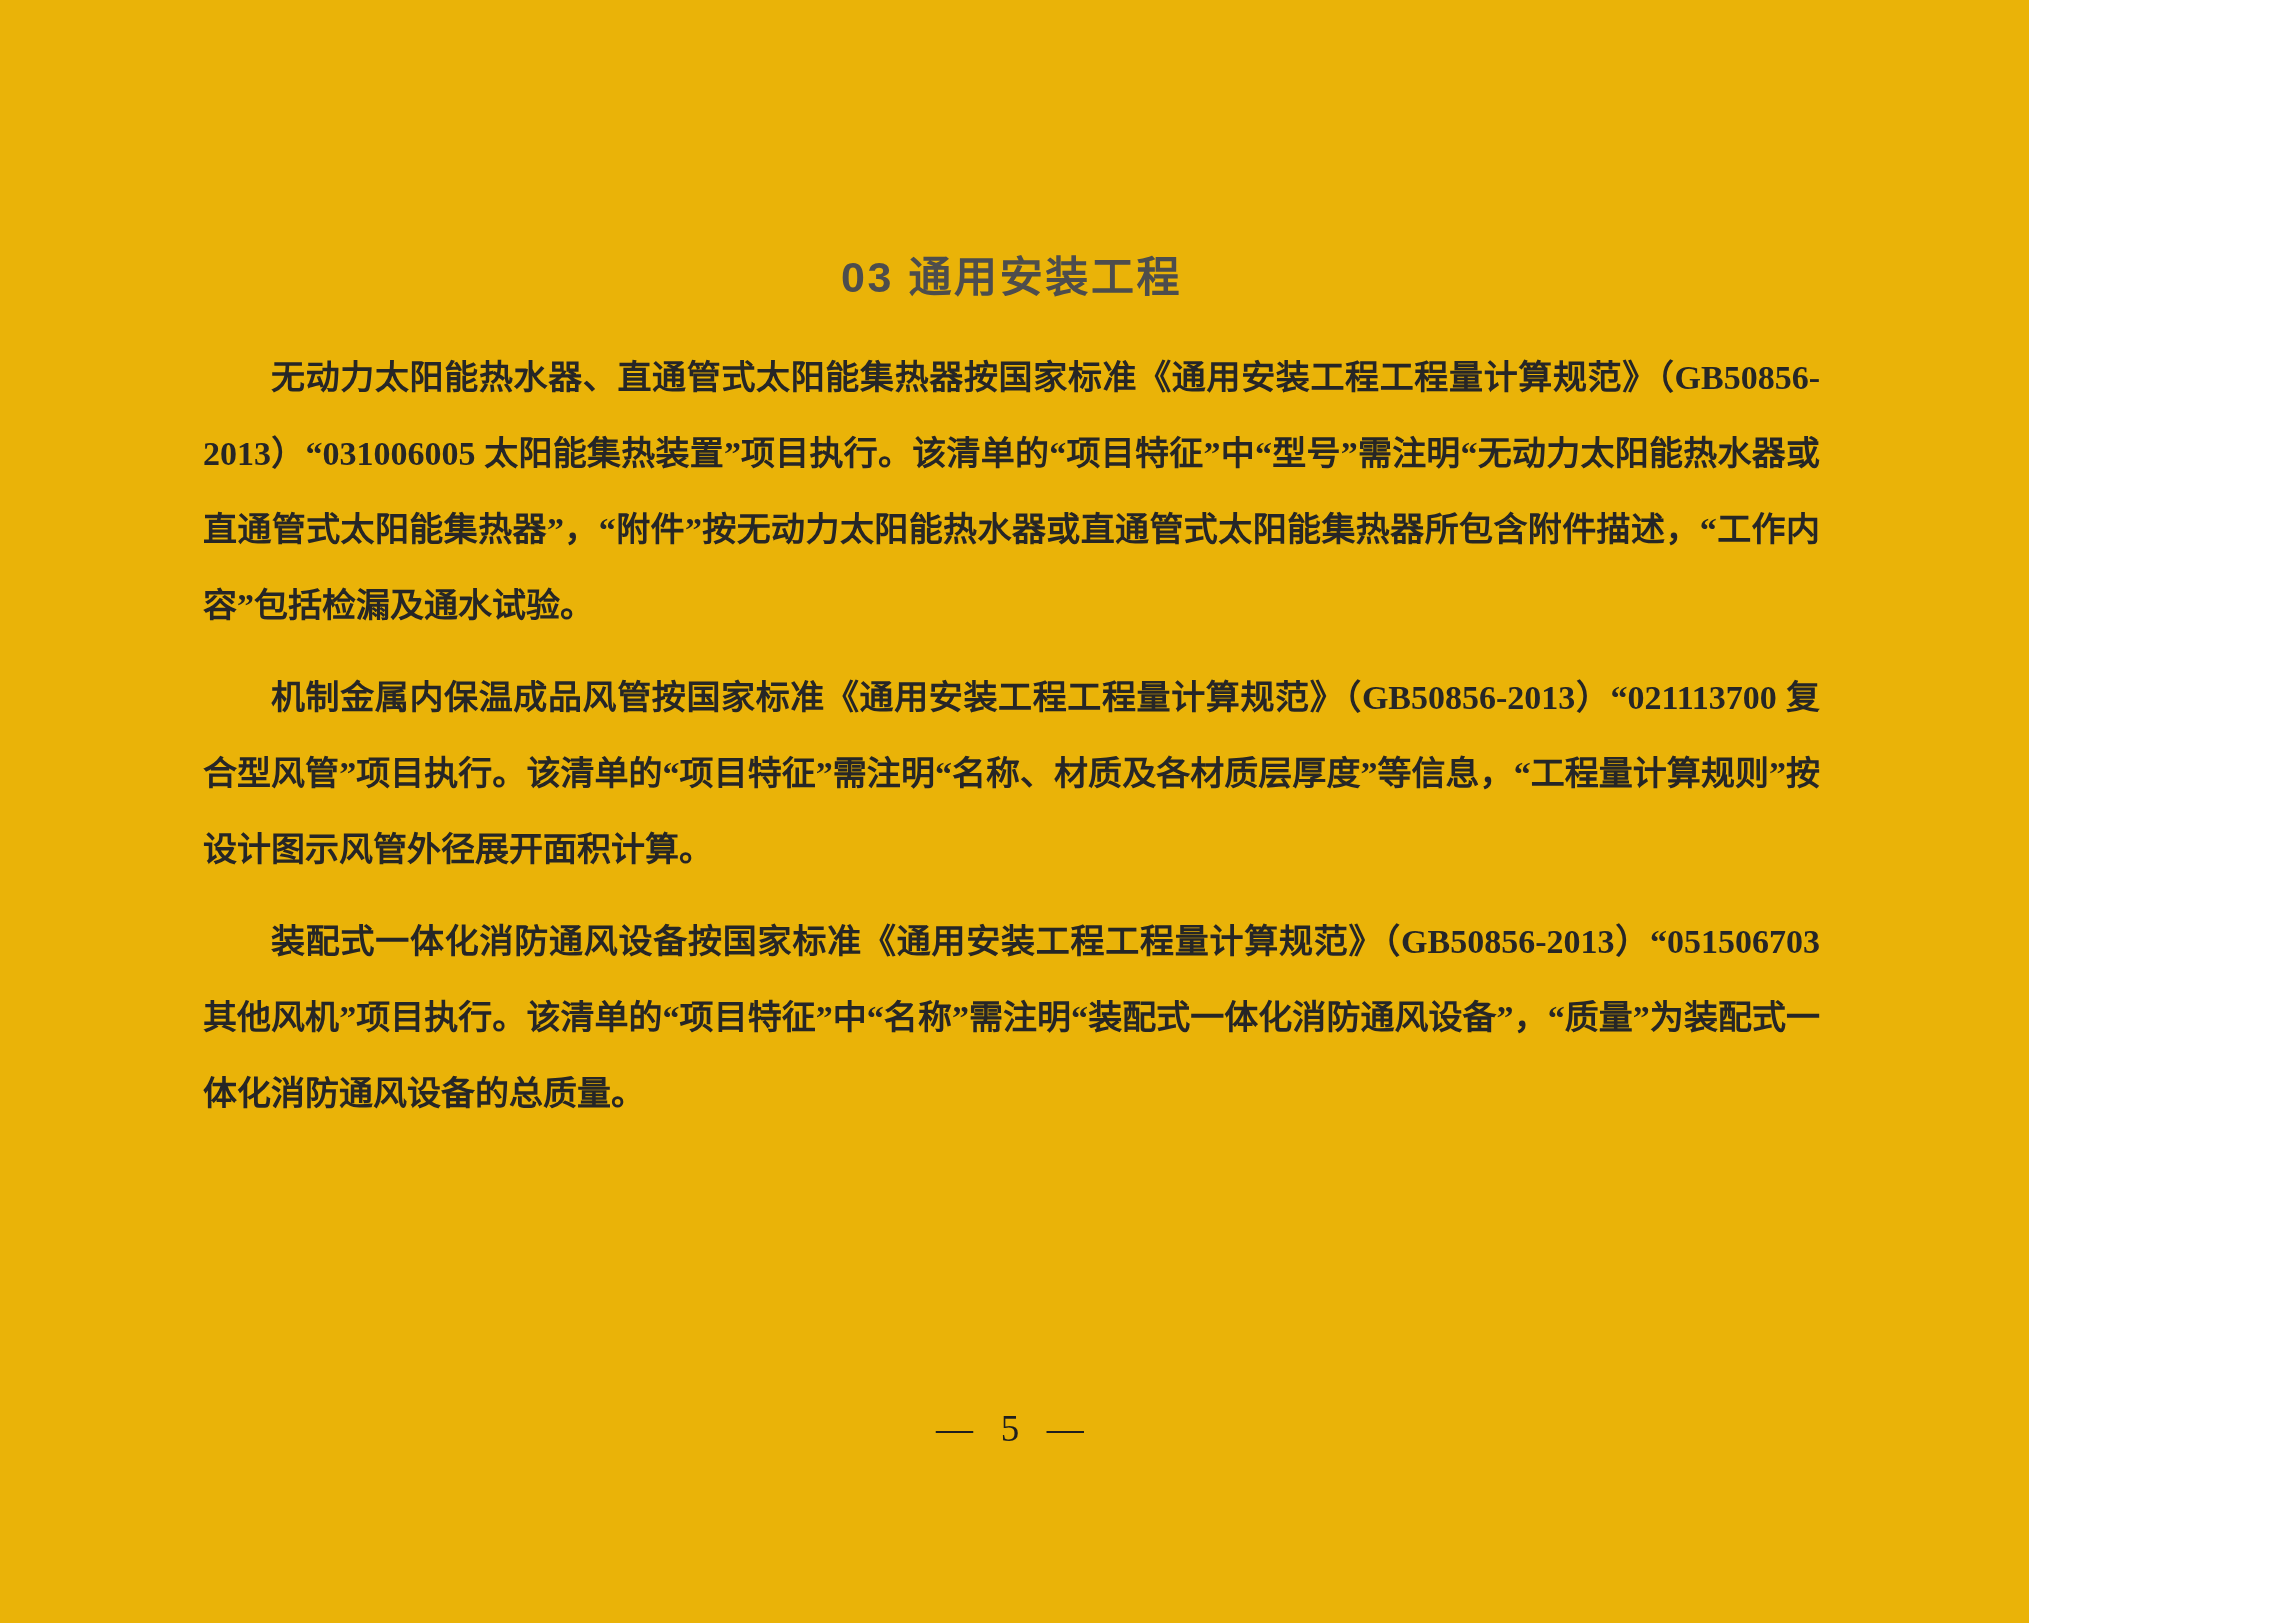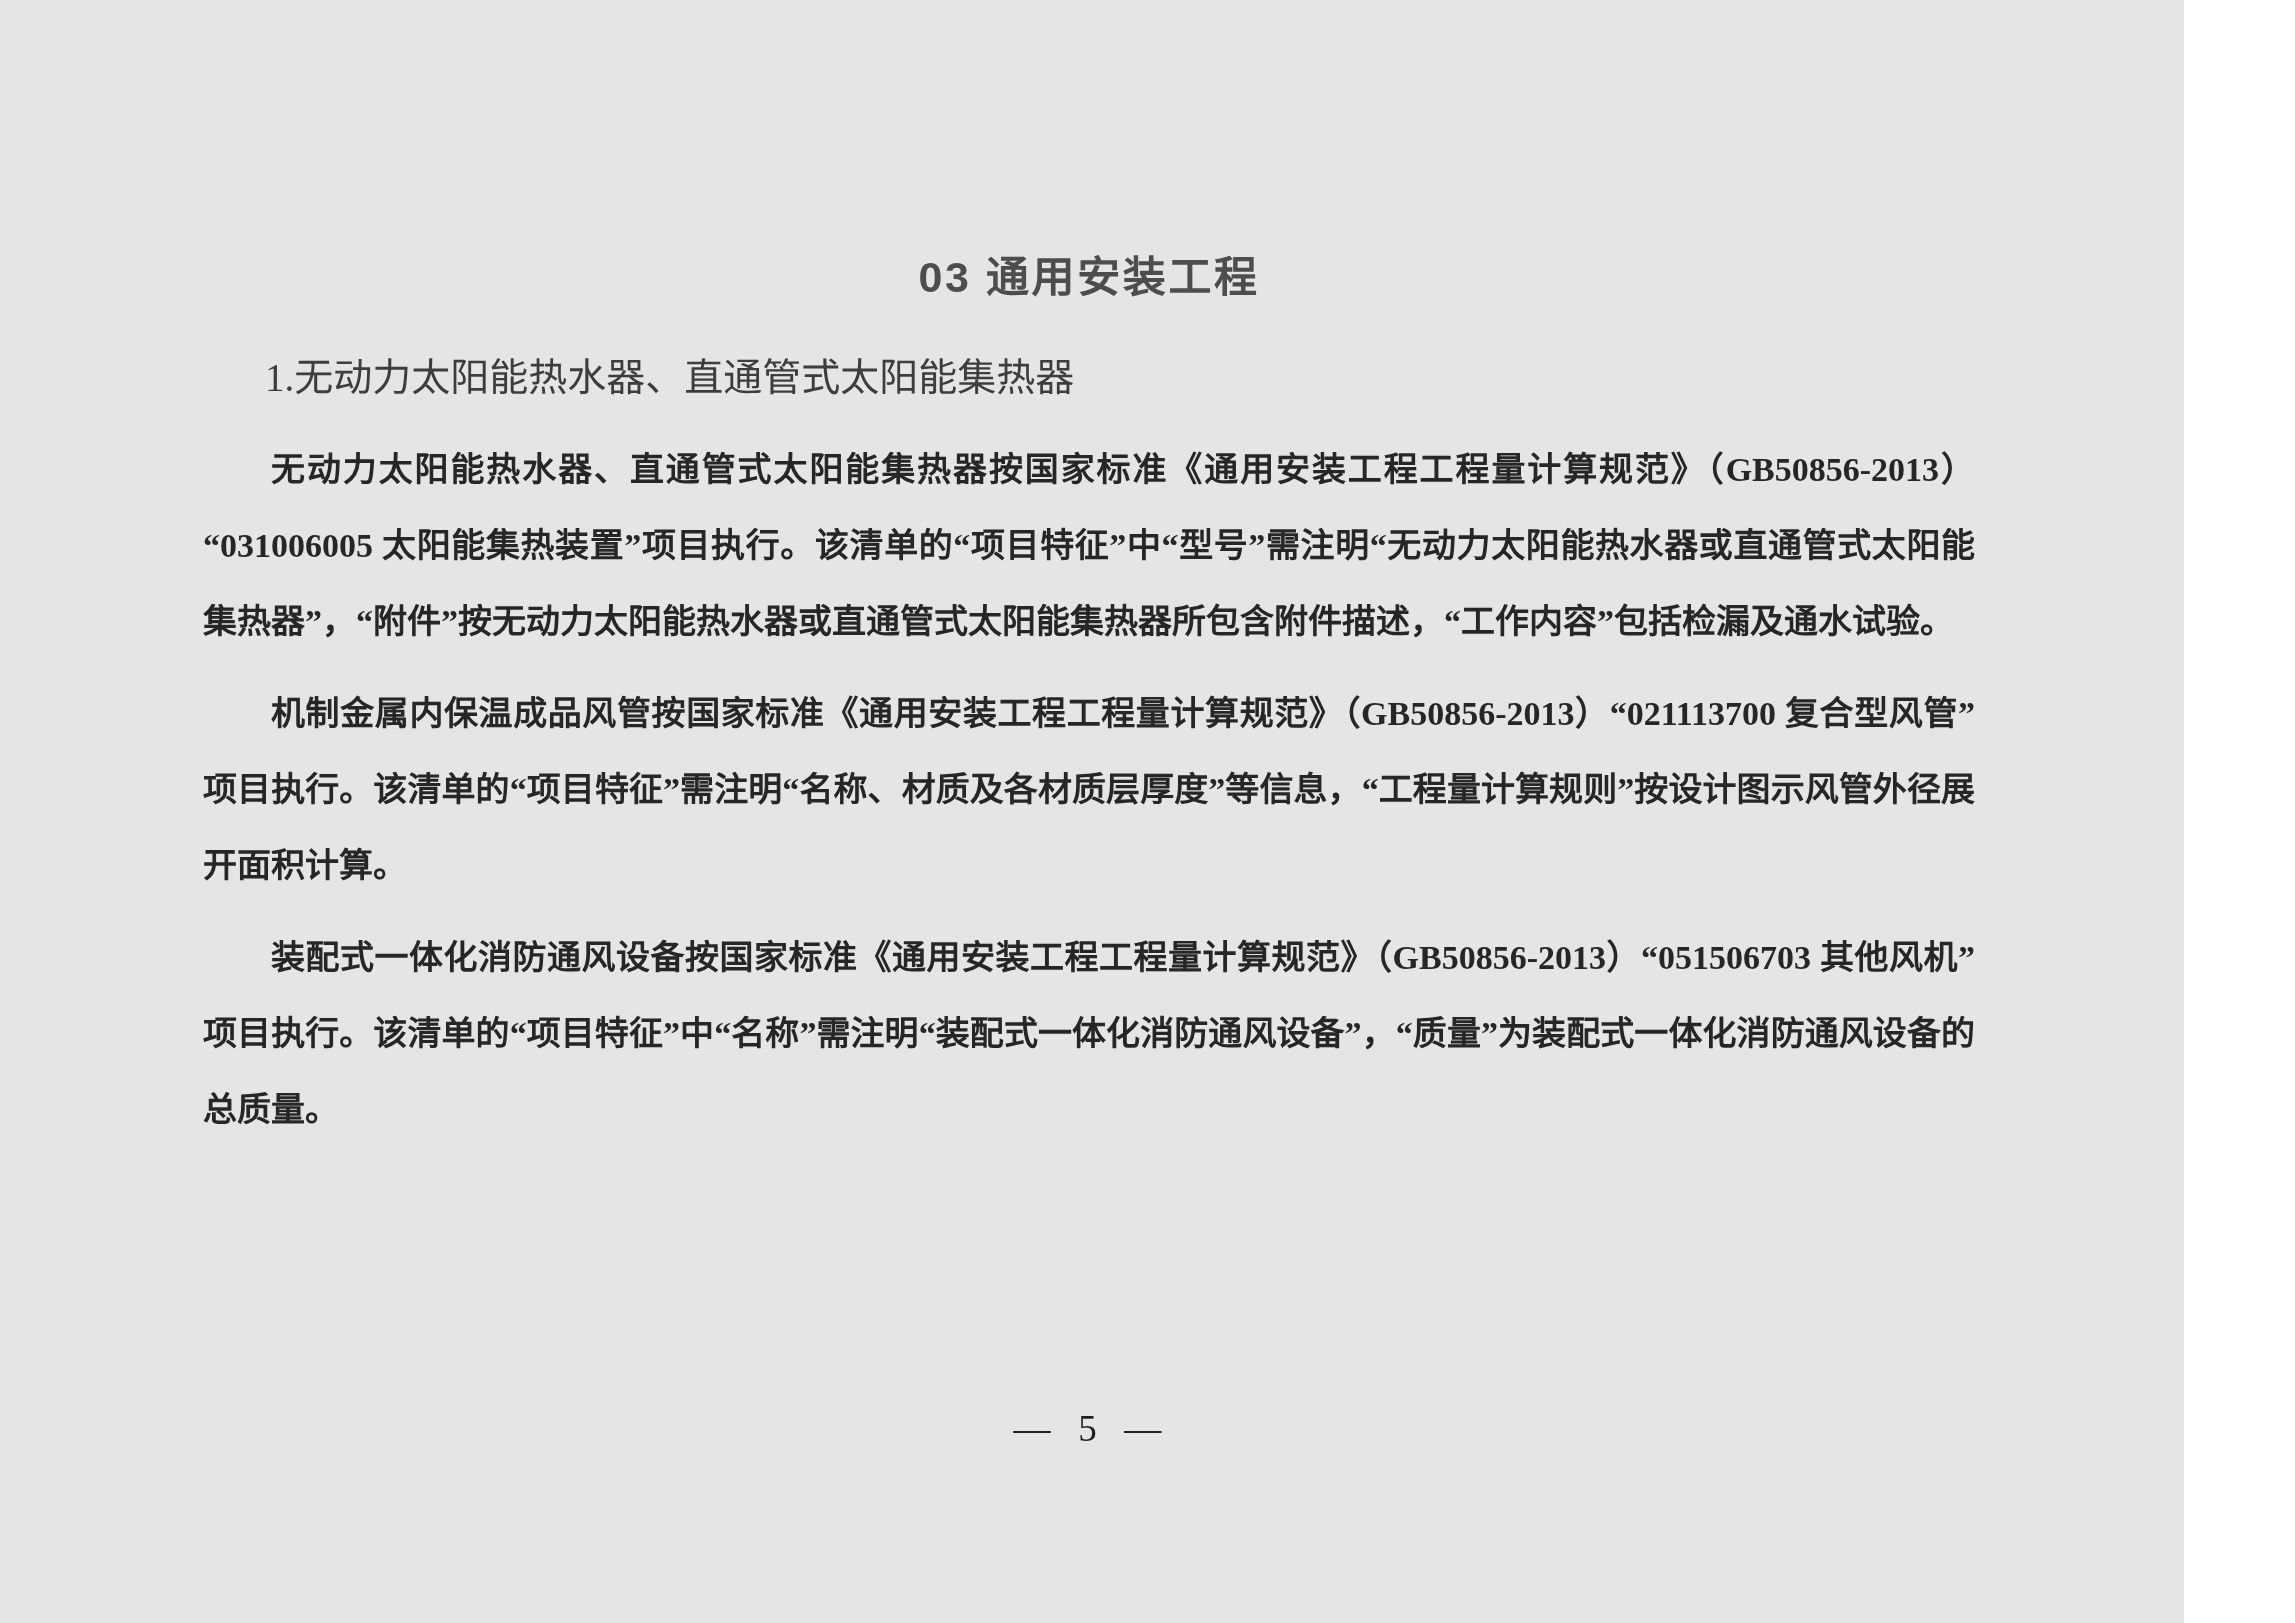--- a/index.html
+++ b/index.html
@@ -2,23 +2,23 @@
 <html lang="zh-CN" style="font-size:10.5px"><head>
 <meta charset="utf-8">
 <style>
   html, body {
     margin: 0;
     padding: 0;
     background: #ffffff;
   }
   .page {
     position: relative;
-    width: 2184px;
+    width: 2029px;
     height: 1623px;
-    background: #e5e5e5;
+    background: #eab308;
     overflow: hidden;
     font-family: "Liberation Serif", "DejaVu Serif", serif;
   }
   .content {
     position: absolute;
     left: 187px;
     right: 193px;
     top: 245px;
   }
   .doc-title {
@@ -61,21 +61,20 @@
   }
 </style>
 </head>
 <body>
 
 <div class="page">
   <div class="content">
 
     <h1 class="doc-title">03 通用安装工程</h1>
 
-    <h2 class="clause-heading">1.无动力太阳能热水器、直通管式太阳能集热器</h2>
     <p class="clause-body">无动力太阳能热水器、直通管式太阳能集热器按国家标准《通用安装工程工程量计算规范》（GB50856-2013）“031006005 太阳能集热装置”项目执行。该清单的“项目特征”中“型号”需注明“无动力太阳能热水器或直通管式太阳能集热器”，“附件”按无动力太阳能热水器或直通管式太阳能集热器所包含附件描述，“工作内容”包括检漏及通水试验。</p>
 
     <p class="clause-body">机制金属内保温成品风管按国家标准《通用安装工程工程量计算规范》（GB50856-2013）“021113700 复合型风管”项目执行。该清单的“项目特征”需注明“名称、材质及各材质层厚度”等信息，“工程量计算规则”按设计图示风管外径展开面积计算。</p>
 
     <p class="clause-body">装配式一体化消防通风设备按国家标准《通用安装工程工程量计算规范》（GB50856-2013）“051506703 其他风机”项目执行。该清单的“项目特征”中“名称”需注明“装配式一体化消防通风设备”，“质量”为装配式一体化消防通风设备的总质量。</p>
 
   </div>
 
   <div class="page-footer">— 5 —</div>
 </div>

